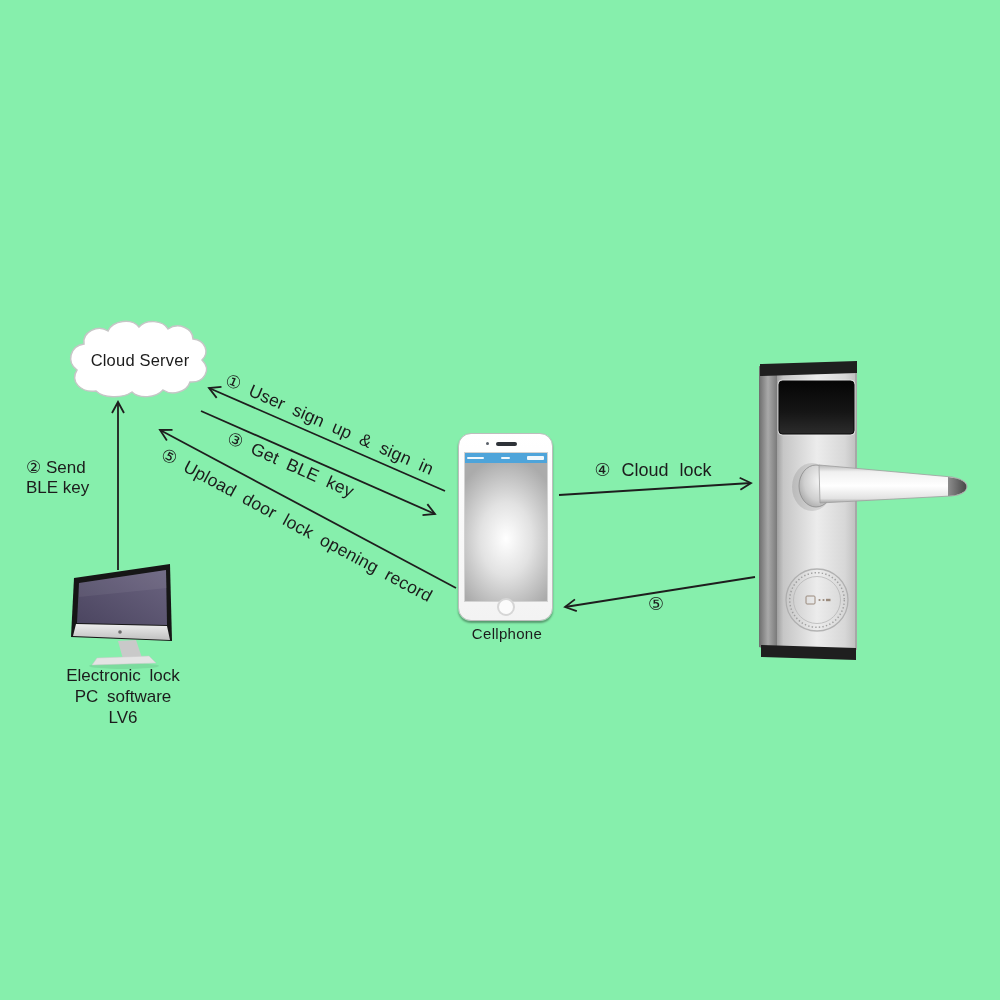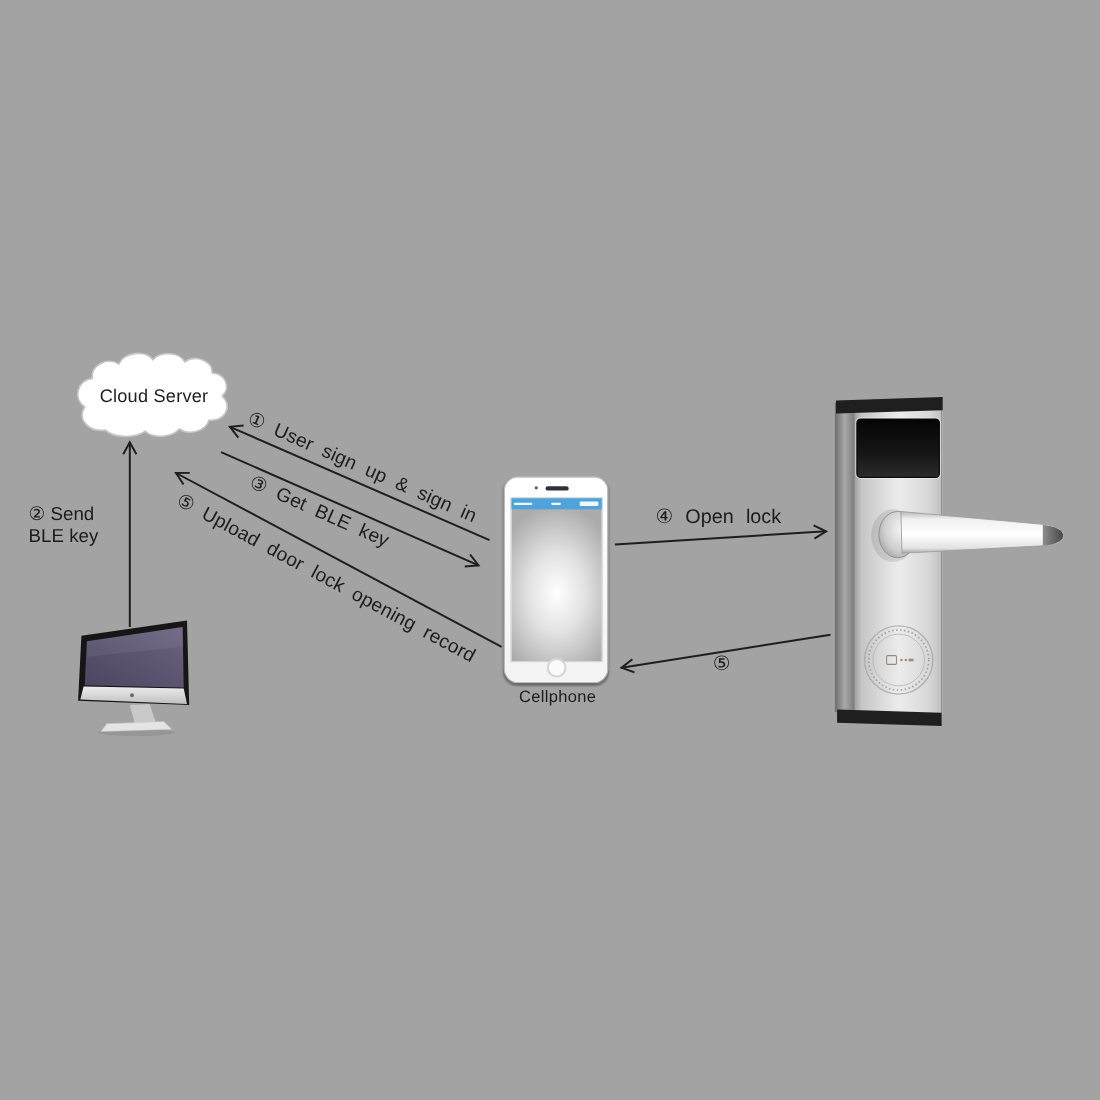--- a/index.html
+++ b/index.html
@@ -1,16 +1,16 @@
 <!DOCTYPE html>
 <html><head>
 <meta charset="utf-8">
 <style>
   html,body{margin:0;padding:0;background:#ffffff;}
-  .canvas{position:relative;width:1000px;height:1000px;background:#a3a3a3;overflow:hidden;
+  .canvas{position:relative;width:1000px;height:1000px;background:#86efac;overflow:hidden;
           font-family:"Liberation Sans","DejaVu Sans",sans-serif;color:#1c1c1c;}
   svg.layer{position:absolute;left:0;top:0;}
   .lbl{position:absolute;white-space:nowrap;color:#1c1c1c;}
   .lbl.rot{transform-origin:0 50%;}
   .diag{font-size:17.5px;word-spacing:5px;letter-spacing:.2px;}
   .cloud-label{left:84px;top:351px;width:112px;text-align:center;font-size:16.5px;letter-spacing:.2px;}
   .signup{left:226px;top:369px;transform:rotate(23.7deg);}
   .getble{left:228px;top:427px;transform:rotate(23.8deg);}
   .upload{left:162px;top:443px;transform:rotate(28.2deg);}
   .openlock{left:575px;top:459px;width:156px;text-align:center;font-size:18px;word-spacing:6px;}
@@ -138,21 +138,21 @@
       <path d="M 819 465 L 952 477 Q 968 480 967 487 Q 966 495 951 496 L 857 501 L 820 503 Z" fill="url(#gLever)" stroke="#9e9e9e" stroke-width="0.8"></path>
       <path d="M 948 477 Q 967 479.5 966.5 487 Q 966 494.5 948 496 Z" fill="url(#gTip)"></path>
     </g>
   </svg>
 
   <div class="lbl cloud-label">Cloud Server</div>
 
   <div class="lbl rot diag signup">① User sign up &amp; sign in</div>
   <div class="lbl rot diag getble">③ Get BLE key</div>
   <div class="lbl rot diag upload">⑤ Upload door lock opening record</div>
-  <div class="lbl openlock">④ Open lock</div>
+  <div class="lbl openlock">④ Cloud lock</div>
   <div class="lbl ret5">⑤</div>
 
   <div class="lbl sendble">
     <div>② Send</div>
     <div>BLE key</div>
   </div>
 
   <div class="phone">
     <div class="camera"></div>
     <div class="speaker"></div>
@@ -160,14 +160,19 @@
       <div class="statusbar">
         <i class="sb-left"></i>
         <i class="sb-mid"></i>
         <i class="sb-right"></i>
       </div>
     </div>
     <div class="home"></div>
   </div>
   <div class="lbl cellphone-label">Cellphone</div>
 
+  <div class="lbl pc-label">
+    <div>Electronic lock</div>
+    <div>PC software</div>
+    <div>LV6</div>
+  </div>
 
 </div>
 
 </body></html>

